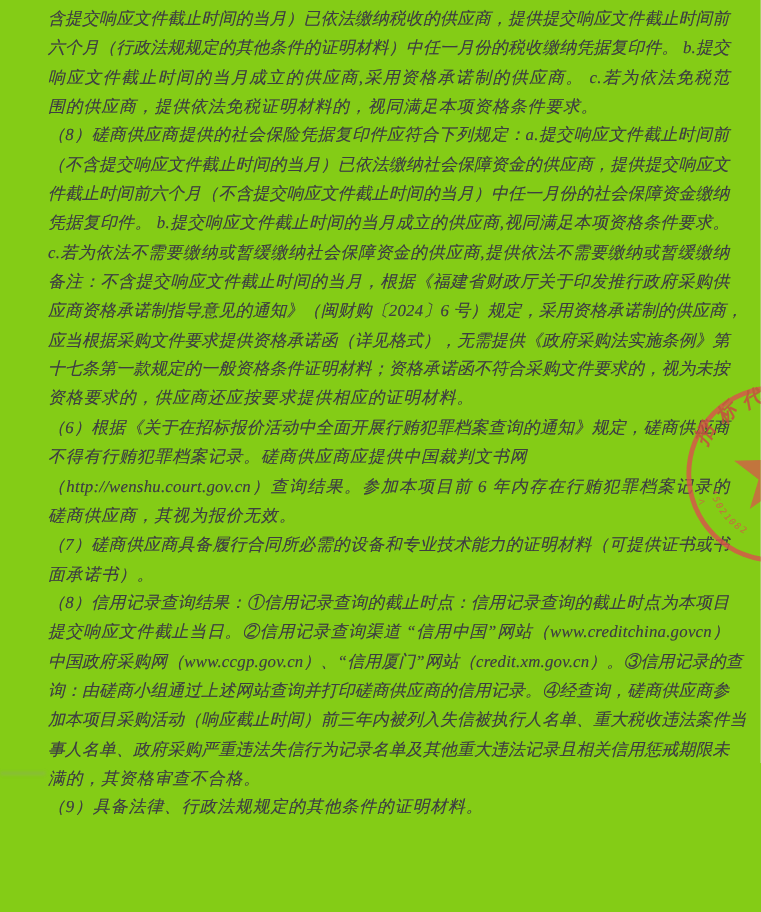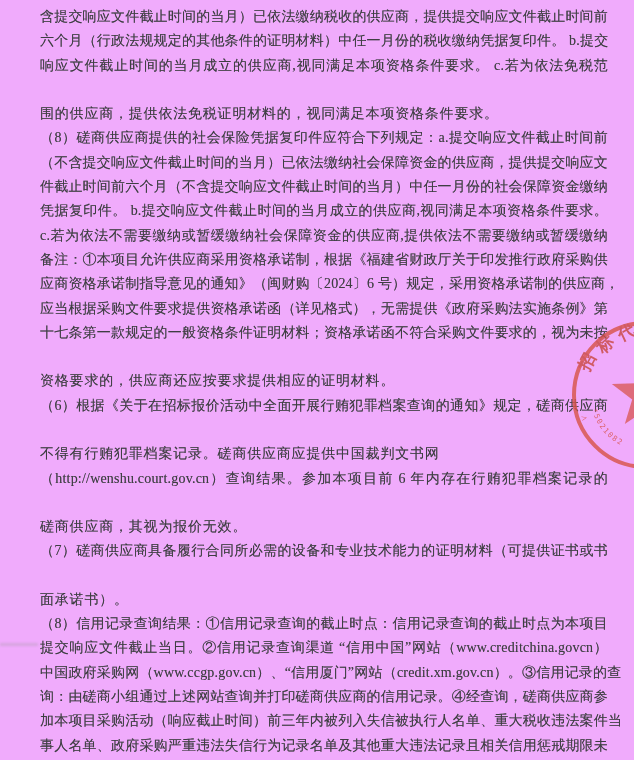--- a/index.html
+++ b/index.html
@@ -1,21 +1,22 @@
 <!DOCTYPE html>
 <html><head>
 <meta charset="utf-8">
 <style>
   html,body{margin:0;padding:0;background:#e8e8e8;}
   #page{
     position:relative;
     width:634px;height:760px;
-    background:#f0abfc;
+    background:#84cc16;
     overflow:hidden;
     font-family:"Liberation Serif","DejaVu Serif",serif;
+    font-style:italic;
   }
   #text-block{
     position:absolute;
     left:40px;top:5px;
     width:568px;
     color:#3e3e42;
   }
   .line{
     height:24.35px;
     line-height:24.35px;
@@ -23,21 +24,20 @@
     white-space:nowrap;
     text-align:justify;
     text-align-last:justify;
     text-shadow:0 0 0.5px rgba(70,70,75,.55);
     letter-spacing:0.2px;
   }
   .line.short{
     text-align:center;
     text-align-last:left;
     letter-spacing:0.8px;
-    margin-top:24px;
   }
   #seal{
     position:absolute;
     left:558px;top:310px;
     width:160px;height:170px;
     pointer-events:none;
   }
   .smudge{
     position:absolute;
     left:0;top:643px;
@@ -47,28 +47,28 @@
   }
 </style>
 </head>
 <body>
 
 <div id="page">
 
   <div id="text-block">
       <div class="line">含提交响应文件截止时间的当月）已依法缴纳税收的供应商，提供提交响应文件截止时间前</div>
       <div class="line">六个月（行政法规规定的其他条件的证明材料）中任一月份的税收缴纳凭据复印件。 b.提交</div>
-      <div class="line">响应文件截止时间的当月成立的供应商,视同满足本项资格条件要求。 c.若为依法免税范</div>
+      <div class="line">响应文件截止时间的当月成立的供应商,采用资格承诺制的供应商。 c.若为依法免税范</div>
       <div class="line short">围的供应商，提供依法免税证明材料的，视同满足本项资格条件要求。</div>
       <div class="line">（8）磋商供应商提供的社会保险凭据复印件应符合下列规定：a.提交响应文件截止时间前</div>
       <div class="line">（不含提交响应文件截止时间的当月）已依法缴纳社会保障资金的供应商，提供提交响应文</div>
       <div class="line">件截止时间前六个月（不含提交响应文件截止时间的当月）中任一月份的社会保障资金缴纳</div>
       <div class="line">凭据复印件。 b.提交响应文件截止时间的当月成立的供应商,视同满足本项资格条件要求。</div>
       <div class="line">c.若为依法不需要缴纳或暂缓缴纳社会保障资金的供应商,提供依法不需要缴纳或暂缓缴纳</div>
-      <div class="line">备注：①本项目允许供应商采用资格承诺制，根据《福建省财政厅关于印发推行政府采购供</div>
+      <div class="line">备注：不含提交响应文件截止时间的当月，根据《福建省财政厅关于印发推行政府采购供</div>
       <div class="line">应商资格承诺制指导意见的通知》（闽财购〔2024〕6 号）规定，采用资格承诺制的供应商，</div>
       <div class="line">应当根据采购文件要求提供资格承诺函（详见格式），无需提供《政府采购法实施条例》第</div>
       <div class="line">十七条第一款规定的一般资格条件证明材料；资格承诺函不符合采购文件要求的，视为未按</div>
       <div class="line short">资格要求的，供应商还应按要求提供相应的证明材料。</div>
       <div class="line">（6）根据《关于在招标报价活动中全面开展行贿犯罪档案查询的通知》规定，磋商供应商</div>
       <div class="line short">不得有行贿犯罪档案记录。磋商供应商应提供中国裁判文书网</div>
       <div class="line">（http://wenshu.court.gov.cn）查询结果。参加本项目前 6 年内存在行贿犯罪档案记录的</div>
       <div class="line short">磋商供应商，其视为报价无效。</div>
       <div class="line">（7）磋商供应商具备履行合同所必需的设备和专业技术能力的证明材料（可提供证书或书</div>
       <div class="line short">面承诺书）。</div>

